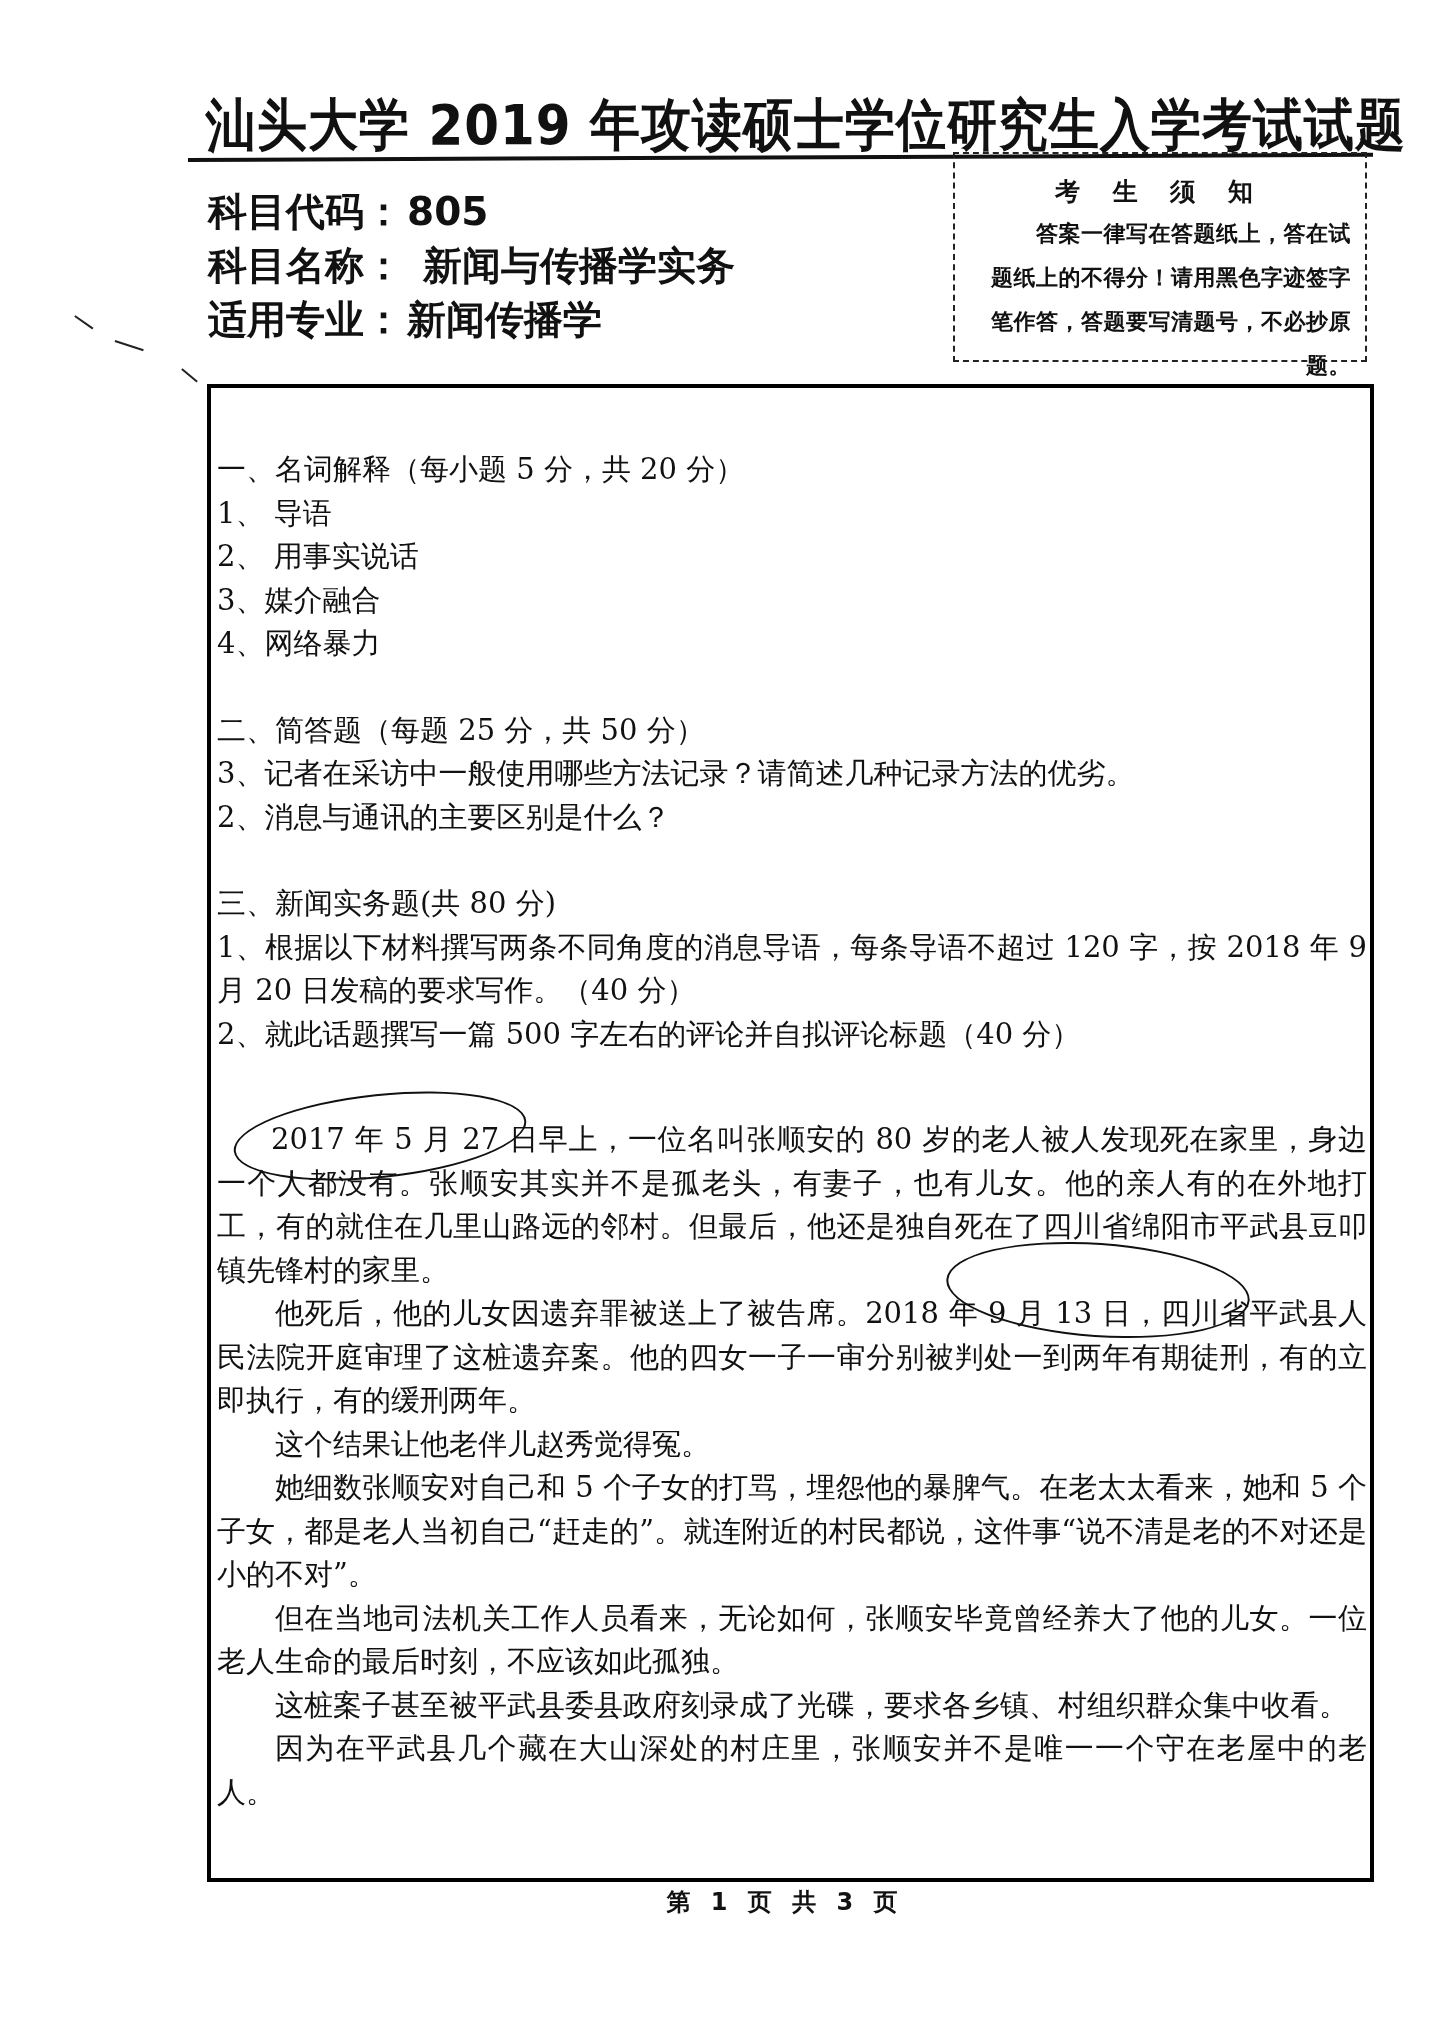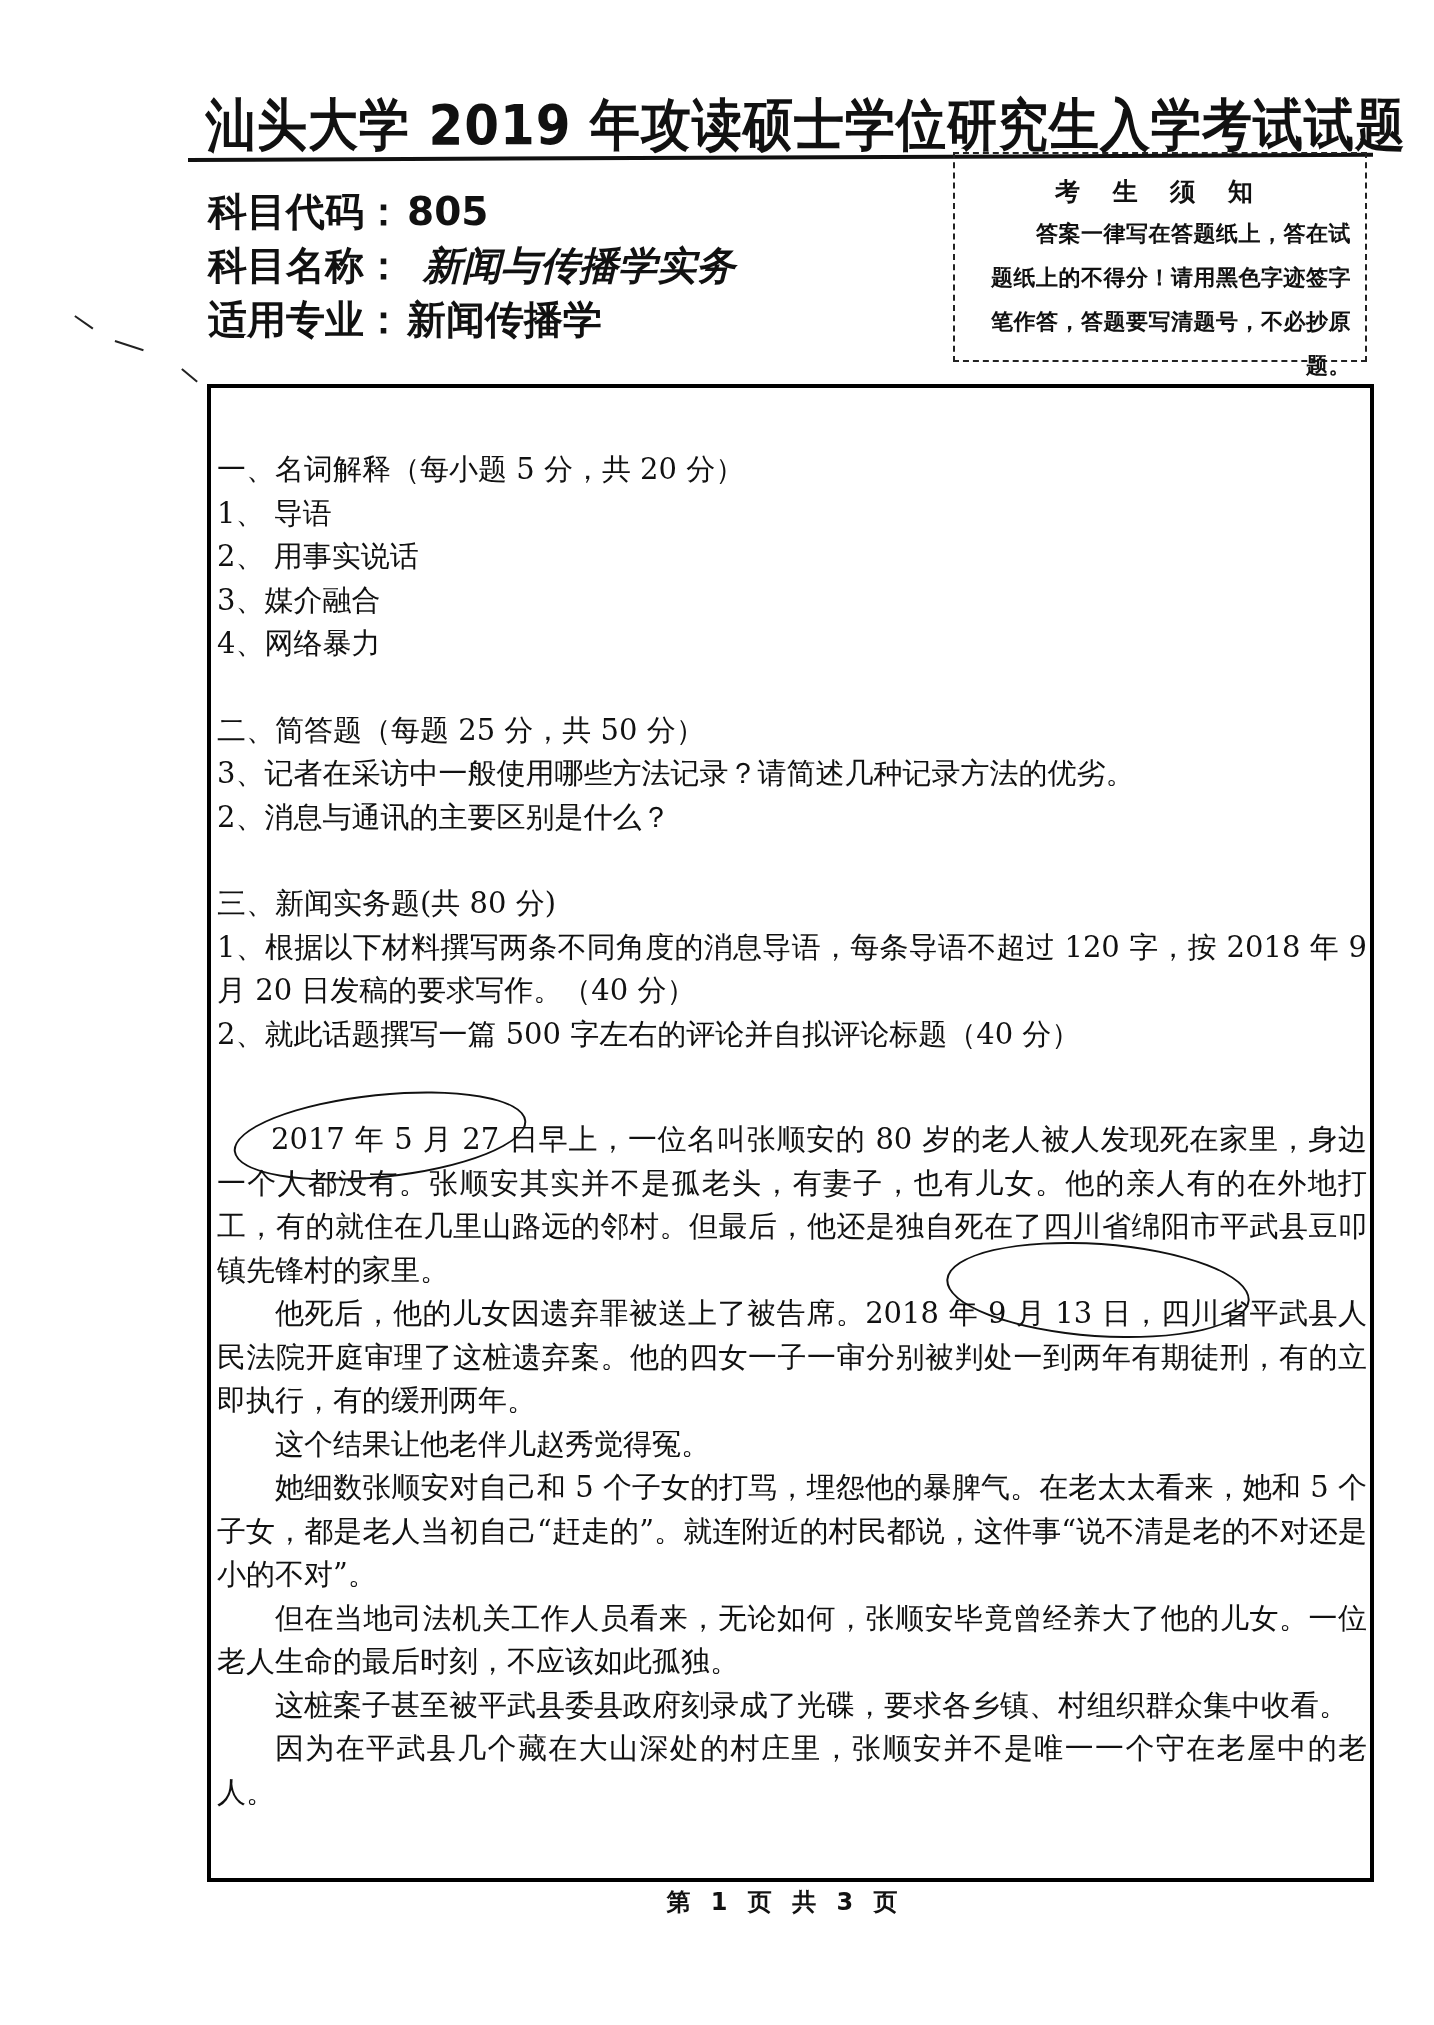--- a/index.html
+++ b/index.html
@@ -43,21 +43,21 @@
     position: absolute;
     left: 208px;
     top: 185px;
     font-family: "DejaVu Sans", "Liberation Sans", sans-serif;
     font-size: 39px;
     font-weight: bold;
     line-height: 54px;
   }
   .subject-info .row { white-space: nowrap; }
   .subject-info .value { margin-left: 4px; }
-  .subject-info .value.spaced { margin-left: 20px; font-style: italic; }
+  .subject-info .value.spaced { margin-left: 20px; }
 
   .notice-box {
     position: absolute;
     left: 953px;
     top: 152px;
     width: 414px;
     height: 210px;
     border: 2px dashed #222;
     box-sizing: border-box;
     font-family: "DejaVu Sans", "Liberation Sans", sans-serif;

